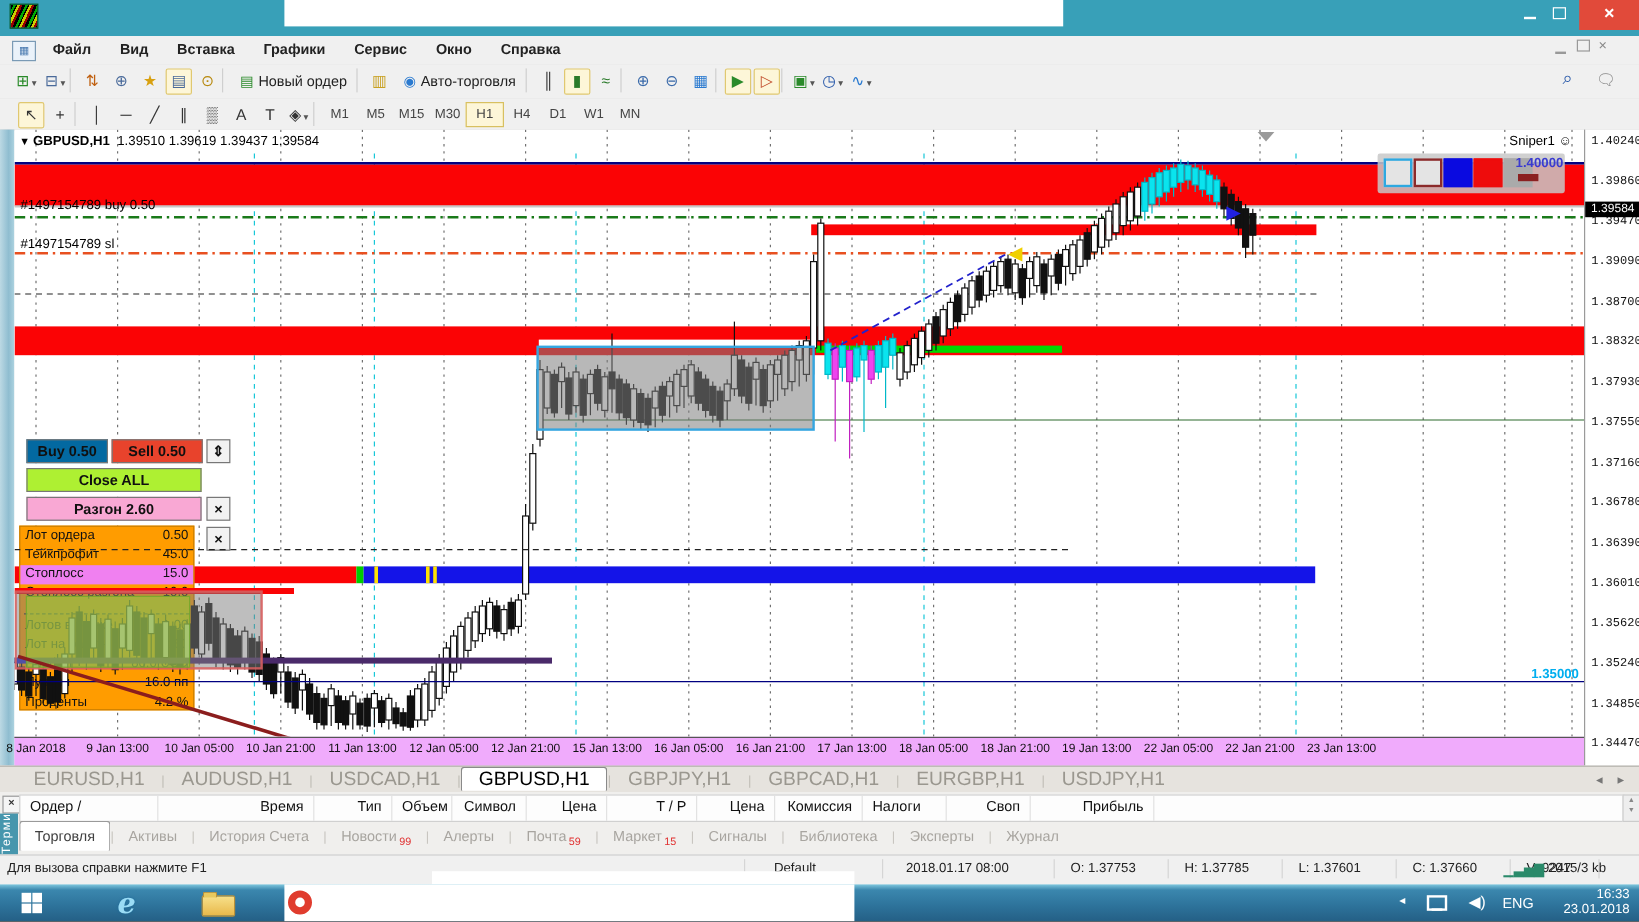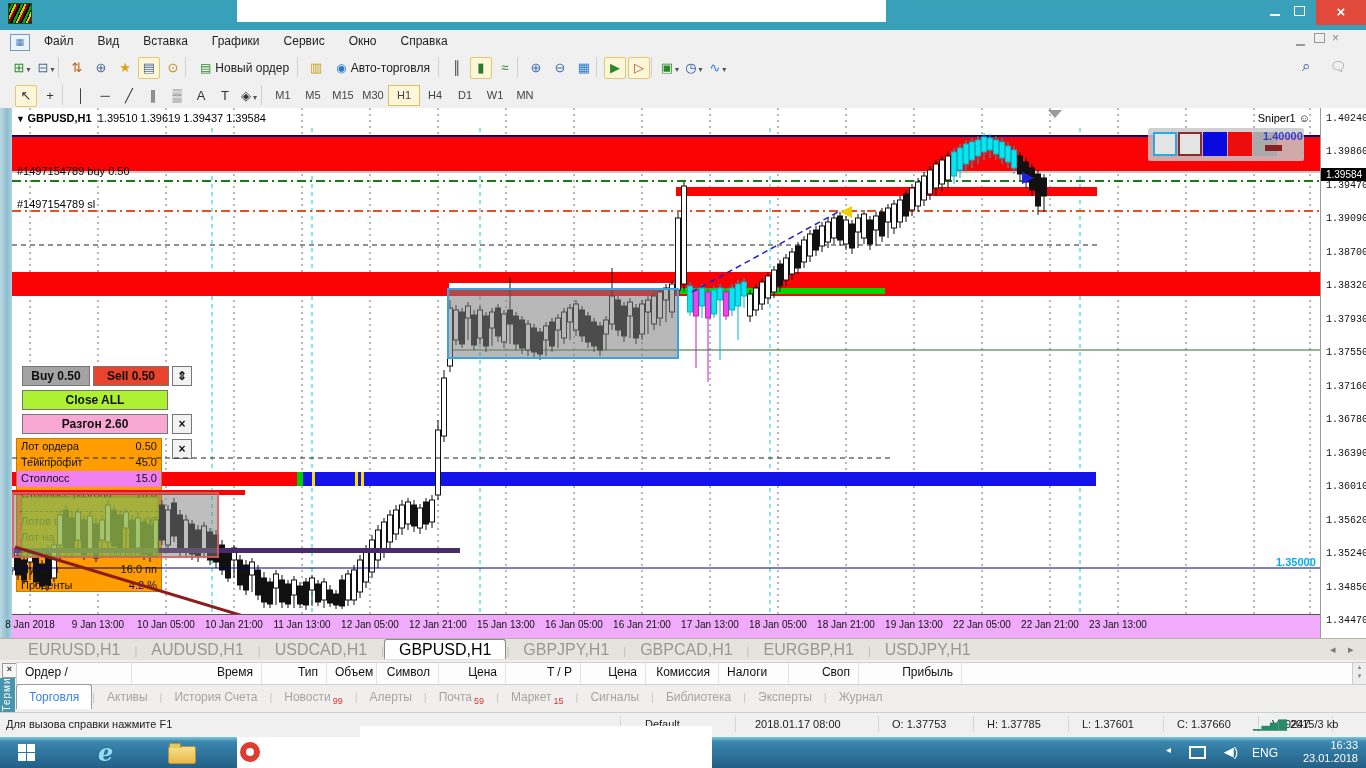--- a/index.html
+++ b/index.html
@@ -13,21 +13,21 @@
   #title-white{left:237px;top:0;width:649px;height:22px;background:#fff;}
   .winbtn{top:6px;width:14px;height:12px;color:#fff;text-align:center;line-height:10px;font-size:12px;}
   #btn-close{left:1316px;top:0;width:50px;height:25px;background:#e14a3a;color:#fff;
     text-align:center;line-height:24px;font-size:15px;font-weight:bold;}
   .boxglyph{display:inline-block;width:9px;height:8px;border:1px solid #fff;}
   .bargl{display:inline-block;width:10px;height:2px;background:#fff;}
   
   #menubar{left:0;top:30px;width:1366px;height:24px;background:#f0f0f0;border-bottom:1px solid #d9d9d9;}
   #menuicon{left:10px;top:34px;width:18px;height:15px;border:1px solid #7a9ab5;background:#eaf2fa;color:#4a7ab0;font-size:9px;line-height:14px;text-align:center;}
   .menuitem{display:inline-block;padding:0 12px;line-height:23px;font-size:12px;color:#222;}
-  #menuitems{left:32px;top:30px;height:24px;}
+  #menuitems{left:32px;top:30px;height:24px;font-weight:bold;}
   .graybox{display:inline-block;width:9px;height:8px;border:1px solid #999;}
   .graybar{display:inline-block;width:9px;height:2px;background:#999;}
   
   #toolbar1{left:0;top:54px;width:1366px;height:28px;background:#f0f0f0;border-bottom:1px solid #d9d9d9;}
   #toolbar2{left:0;top:82px;width:1366px;height:26px;background:#f0f0f0;border-bottom:1px solid #c8c8c8;}
   .tbtn{display:inline-block;height:20px;min-width:20px;margin:3px 1px 0 1px;text-align:center;line-height:20px;
     font-size:13px;border:1px solid transparent;border-radius:2px;vertical-align:top;color:#333;}
   .tbtn.pressed{background:#fdf6d8;border:1px solid #e0c870;}
   .tbtn.lbl{padding:0 6px;font-size:12px;}
   .tsep{display:inline-block;width:6px;height:20px;margin-top:3px;border-left:1px solid #cfcfcf;vertical-align:top;}
@@ -56,21 +56,21 @@
   #terminal{left:0;top:660px;width:1366px;height:52px;background:#f0efed;}
   #termclose{left:2px;top:663px;width:13px;height:13px;background:#f5f5f5;border:1px solid #999;
     text-align:center;line-height:11px;font-size:9px;font-weight:bold;color:#333;}
   #termv{left:0px;top:678px;width:15px;height:38px;background:#4796ad;color:#fff;overflow:hidden;}
   #termv span{position:absolute;left:-11px;top:11px;transform:rotate(-90deg);font-size:10px;letter-spacing:1px;}
   #tcols{left:16px;top:662px;width:1336px;height:21px;background:#fdfdfd;border:1px solid #d0d0d0;display:flex;}
   .tcol{line-height:19px;font-size:12px;color:#111;border-right:1px solid #e2e2e2;padding:0 8px;box-sizing:border-box;}
   #tspin{left:1352px;top:662px;width:13px;height:21px;background:#eee;border:1px solid #ccc;font-size:6px;color:#888;text-align:center;line-height:9px;}
   #ttabs{left:16px;top:684px;width:1340px;height:26px;}
   .ttab{display:inline-block;padding:0 12px;line-height:24px;font-size:12px;color:#a8a5a0;position:relative;}
-  .ttab.active{background:#fff;border:1px solid #9a9a9a;border-bottom:none;color:#3b82f6;border-radius:3px 3px 0 0;text-align:right;}
+  .ttab.active{background:#fff;border:1px solid #9a9a9a;border-bottom:none;color:#404040;border-radius:3px 3px 0 0;text-align:right;}
   .ttab .badge{color:#e03030;font-size:9px;vertical-align:sub;margin-left:2px;}
   .ttsep{color:#c8c5c0;}
   
   #statusbar{left:0;top:712px;width:1366px;height:25px;background:#f0f0f0;border-top:1px solid #cfcfcf;font-size:11px;color:#222;}
   .sfield{position:absolute;top:5px;white-space:nowrap;}
   .ssep{position:absolute;top:3px;height:16px;border-left:1px solid #d5d5d5;}
   
   #taskbar{left:0;top:737px;width:1366px;height:31px;
     background:linear-gradient(180deg,#7ec7de 0,#3b87ae 15%,#2e749c 55%,#245f85 100%);}
   #task-white{left:237px;top:0px;width:475px;height:31px;background:#fff;}
@@ -152,21 +152,21 @@
         <rect x="343" y="364" width="3" height="14" fill="#ffe000"></rect>
         <rect x="349" y="364" width="3" height="14" fill="#ffe000"></rect>
         <line x1="0" y1="28" x2="1308" y2="28" stroke="#000080" stroke-width="2" stroke-dasharray=""></line>
         <line x1="0" y1="64" x2="1308" y2="64" stroke="#c8c8c8" stroke-width="2" stroke-dasharray=""></line>
         <line x1="0" y1="73" x2="1308" y2="73" stroke="#1a7a1a" stroke-width="2" stroke-dasharray="9 4 2 4"></line>
         <line x1="0" y1="103" x2="1308" y2="103" stroke="#e85020" stroke-width="2" stroke-dasharray="9 4 2 4"></line>
         <line x1="0" y1="137" x2="1088" y2="137" stroke="#222222" stroke-width="1" stroke-dasharray="5 4"></line>
         <line x1="436" y1="242" x2="1308" y2="242" stroke="#2d6a2d" stroke-width="1" stroke-dasharray=""></line>
       </svg>
     <div id="ea">
-        <div class="eabtn" style="left:10px;top:258px;width:66px;height:18px;line-height:18px;background:#a3a3a3">Buy 0.50</div>
+        <div class="eabtn" style="left:10px;top:258px;width:66px;height:18px;line-height:18px;background:#0369a1">Buy 0.50</div>
         <div class="eabtn" style="left:81px;top:258px;width:74px;height:18px;line-height:18px;background:#e8432c">Sell 0.50</div>
         <div class="eabtn" style="left:160px;top:258px;width:18px;height:18px;line-height:18px;background:#f2f2f2">⇕</div>
         <div class="eabtn" style="left:10px;top:282px;width:144px;height:18px;line-height:18px;background:#aef032">Close ALL</div>
         <div class="eabtn" style="left:10px;top:306px;width:144px;height:18px;line-height:18px;background:#f9a8d4">Разгон 2.60</div>
         <div class="eabtn" style="left:160px;top:306px;width:18px;height:18px;line-height:18px;background:#f2f2f2">×</div>
         <div class="eabtn" style="left:160px;top:331px;width:18px;height:18px;line-height:18px;background:#f2f2f2">×</div>
         <div id="eatable" style="left:4px;top:330px;width:144px;height:152px;background:#ff9c00">
           <div class="earow" style="">
             <span>Лот ордера</span>
             <span>0.50</span>

